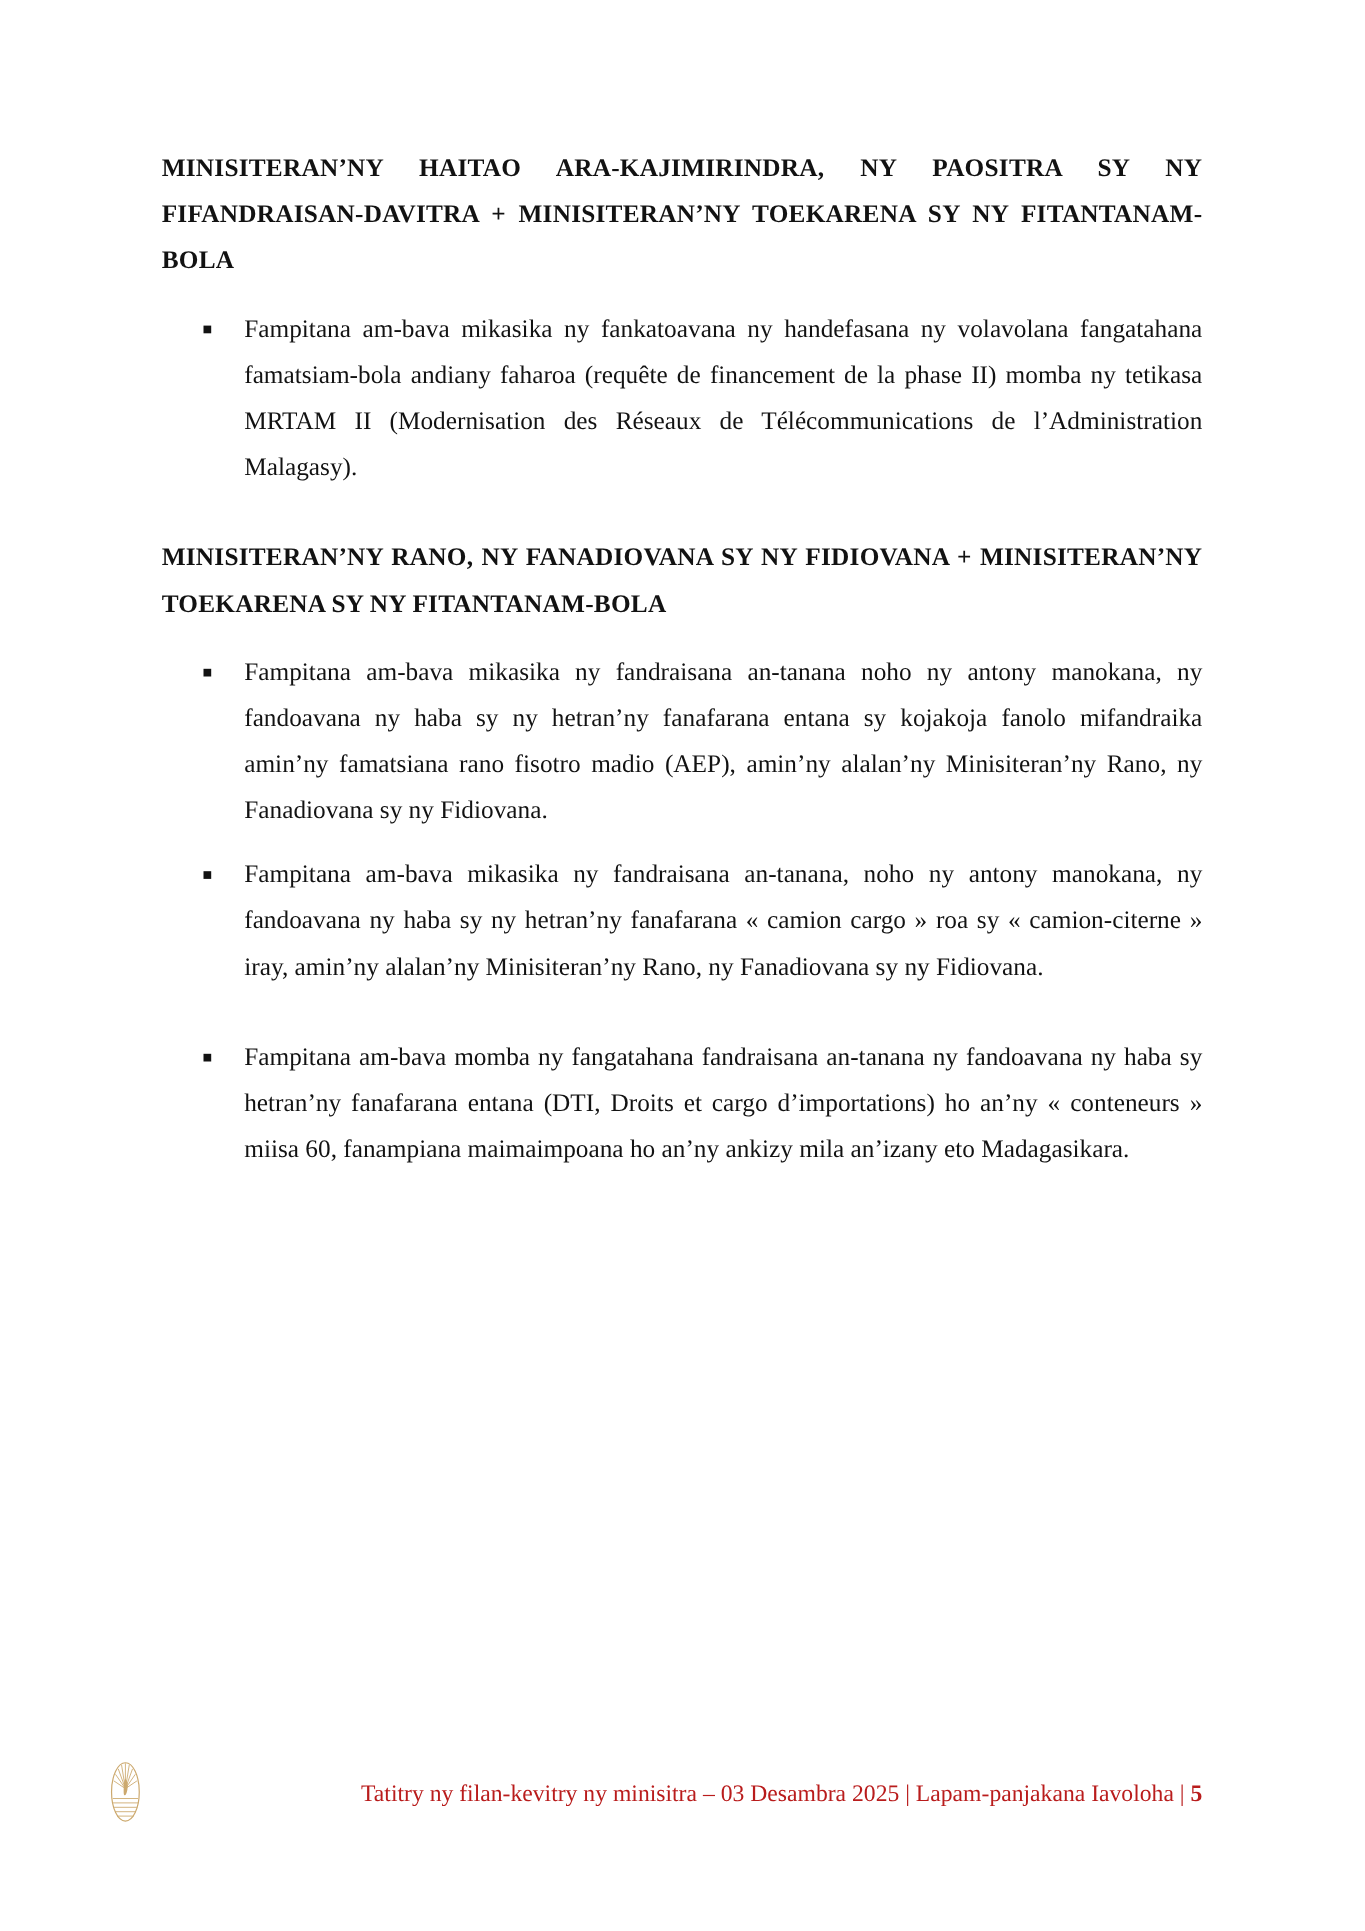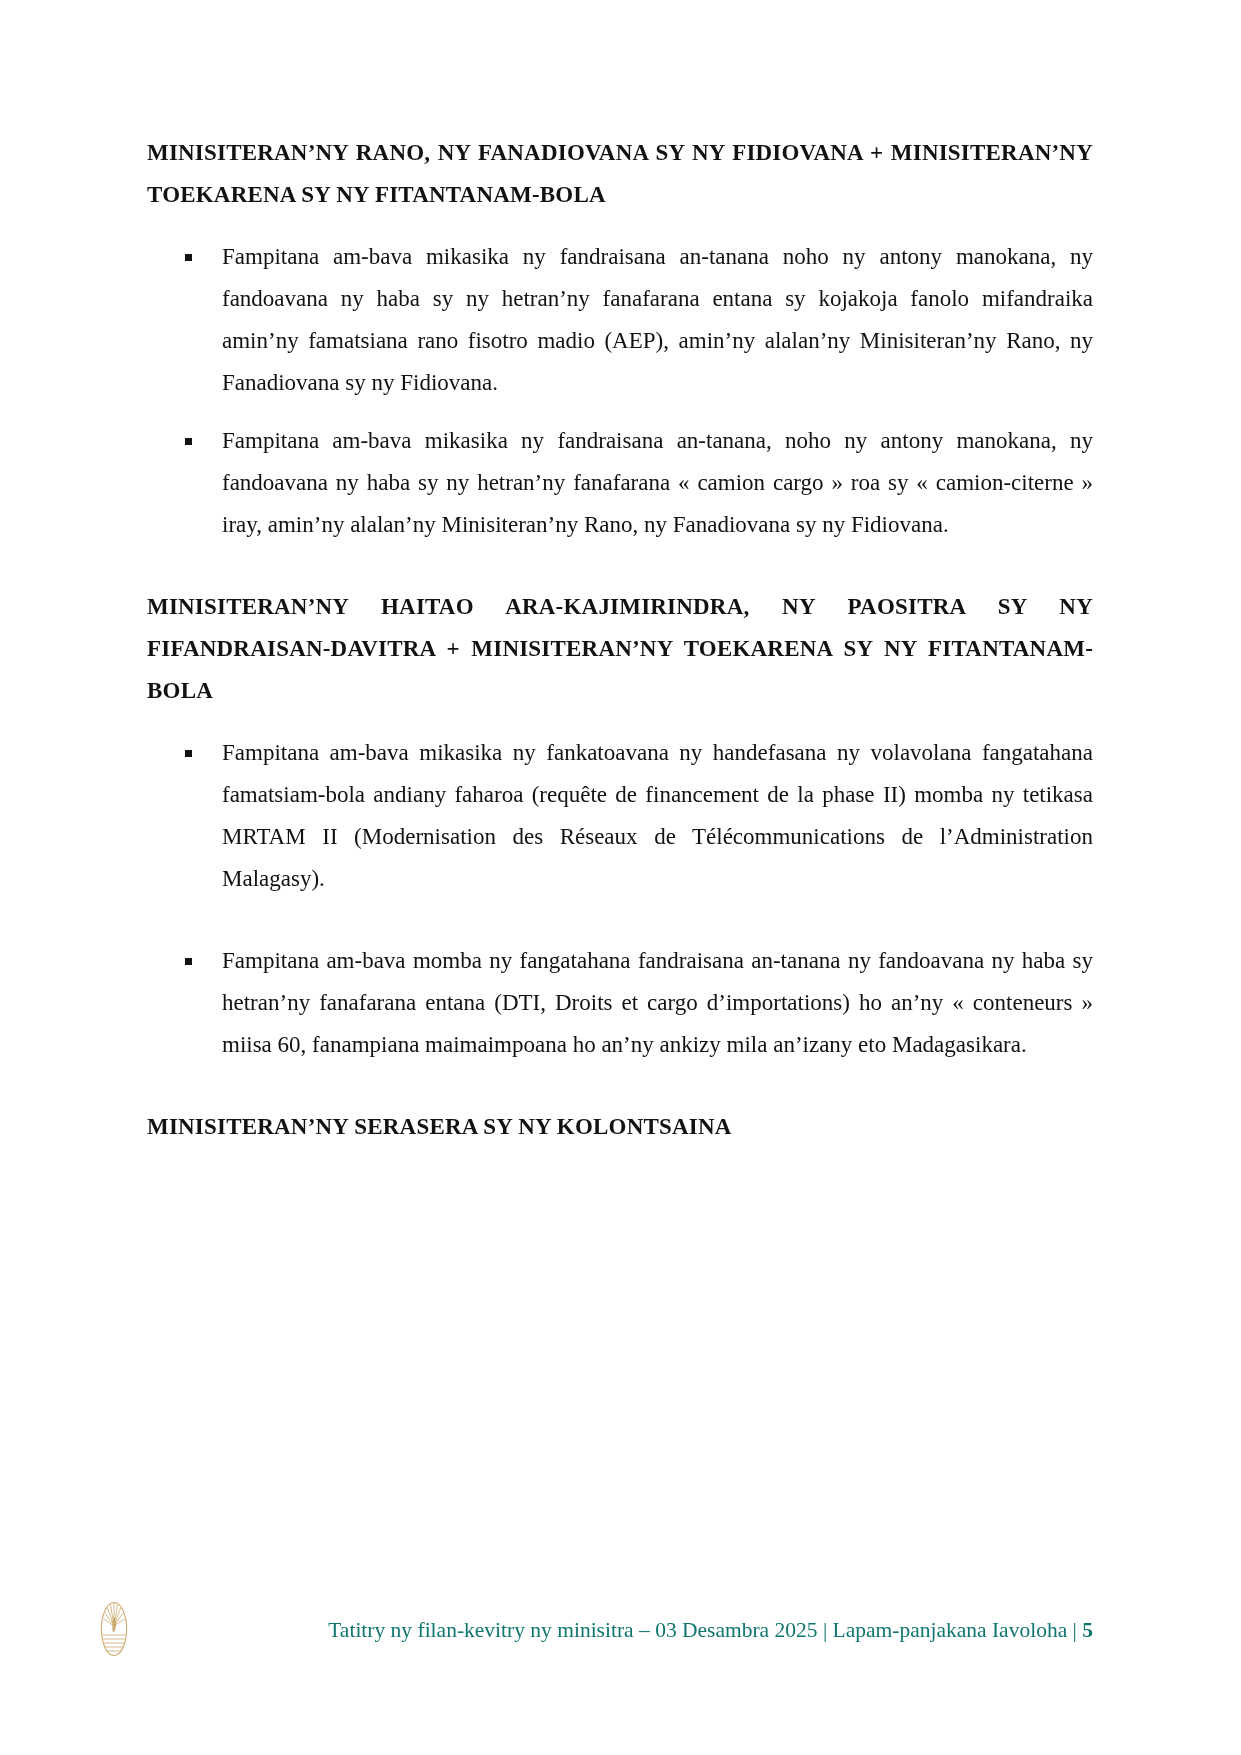--- a/index.html
+++ b/index.html
@@ -55,57 +55,56 @@
     height: 7px;
     background: #121212;
   }
   .footer-text {
     position: absolute;
     right: 148px;
     top: 1616px;
     font-size: 21.5px;
     line-height: 28px;
     white-space: nowrap;
-    color: #0f766e;
+    color: #b91c1c;
   }
   .footer-text b { font-weight: bold; }
   .seal {
     position: absolute;
     left: 100px;
     top: 1600px;
     width: 28px;
     height: 58px;
     opacity: 0.9;
   }
 </style>
 </head>
 <body>
 
 <main class="page">
   <div id="sections" class="content">
       <section class="section">
+        <h2 class="heading">MINISITERAN’NY HAITAO ARA-KAJIMIRINDRA, NY PAOSITRA SY NY FIFANDRAISAN-DAVITRA + MINISITERAN’NY TOEKARENA SY NY FITANTANAM-BOLA</h2>
+        <ul class="bullets">
+          <li>Fampitana am-bava mikasika ny fankatoavana ny handefasana ny volavolana fangatahana famatsiam-bola andiany faharoa (requête de financement de la phase II) momba ny tetikasa MRTAM II (Modernisation des Réseaux de Télécommunications de l’Administration Malagasy).</li>
+        </ul>
+      </section>
+      <section class="section">
         <h2 class="heading">MINISITERAN’NY RANO, NY FANADIOVANA SY NY FIDIOVANA + MINISITERAN’NY TOEKARENA SY NY FITANTANAM-BOLA</h2>
         <ul class="bullets">
           <li>Fampitana am-bava mikasika ny fandraisana an-tanana noho ny antony manokana, ny fandoavana ny haba sy ny hetran’ny fanafarana entana sy kojakoja fanolo mifandraika amin’ny famatsiana rano fisotro madio (AEP), amin’ny alalan’ny Minisiteran’ny Rano, ny Fanadiovana sy ny Fidiovana.</li>
           <li>Fampitana am-bava mikasika ny fandraisana an-tanana, noho ny antony manokana, ny fandoavana ny haba sy ny hetran’ny fanafarana « camion cargo » roa sy « camion-citerne » iray, amin’ny alalan’ny Minisiteran’ny Rano, ny Fanadiovana sy ny Fidiovana.</li>
-        </ul>
-      </section>
-      <section class="section">
-        <h2 class="heading">MINISITERAN’NY HAITAO ARA-KAJIMIRINDRA, NY PAOSITRA SY NY FIFANDRAISAN-DAVITRA + MINISITERAN’NY TOEKARENA SY NY FITANTANAM-BOLA</h2>
-        <ul class="bullets">
-          <li>Fampitana am-bava mikasika ny fankatoavana ny handefasana ny volavolana fangatahana famatsiam-bola andiany faharoa (requête de financement de la phase II) momba ny tetikasa MRTAM II (Modernisation des Réseaux de Télécommunications de l’Administration Malagasy).</li>
         </ul>
       </section>
       <section class="section">
         <ul class="bullets">
           <li>Fampitana am-bava momba ny fangatahana fandraisana an-tanana ny fandoavana ny haba sy hetran’ny fanafarana entana (DTI, Droits et cargo d’importations) ho an’ny « conteneurs » miisa 60, fanampiana maimaimpoana ho an’ny ankizy mila an’izany eto Madagasikara.</li>
         </ul>
       </section>
       <section class="section">
-        <h2 class="heading">MINISITERAN’NY SERASERA SY NY KOLONTSAINA</h2>
       </section>
     </div>
 
   <svg class="seal" viewBox="0 0 28 56" xmlns="http://www.w3.org/2000/svg">
     <g stroke="#c7a05f" fill="none" stroke-width="0.8">
       <ellipse cx="14" cy="28" rx="12.6" ry="26.5" stroke-width="1.1"></ellipse>
 
       <line x1="14" y1="25" x2="3.5" y2="18"></line>
       <line x1="14" y1="25" x2="5" y2="12"></line>
       <line x1="14" y1="25" x2="7.5" y2="7"></line>

